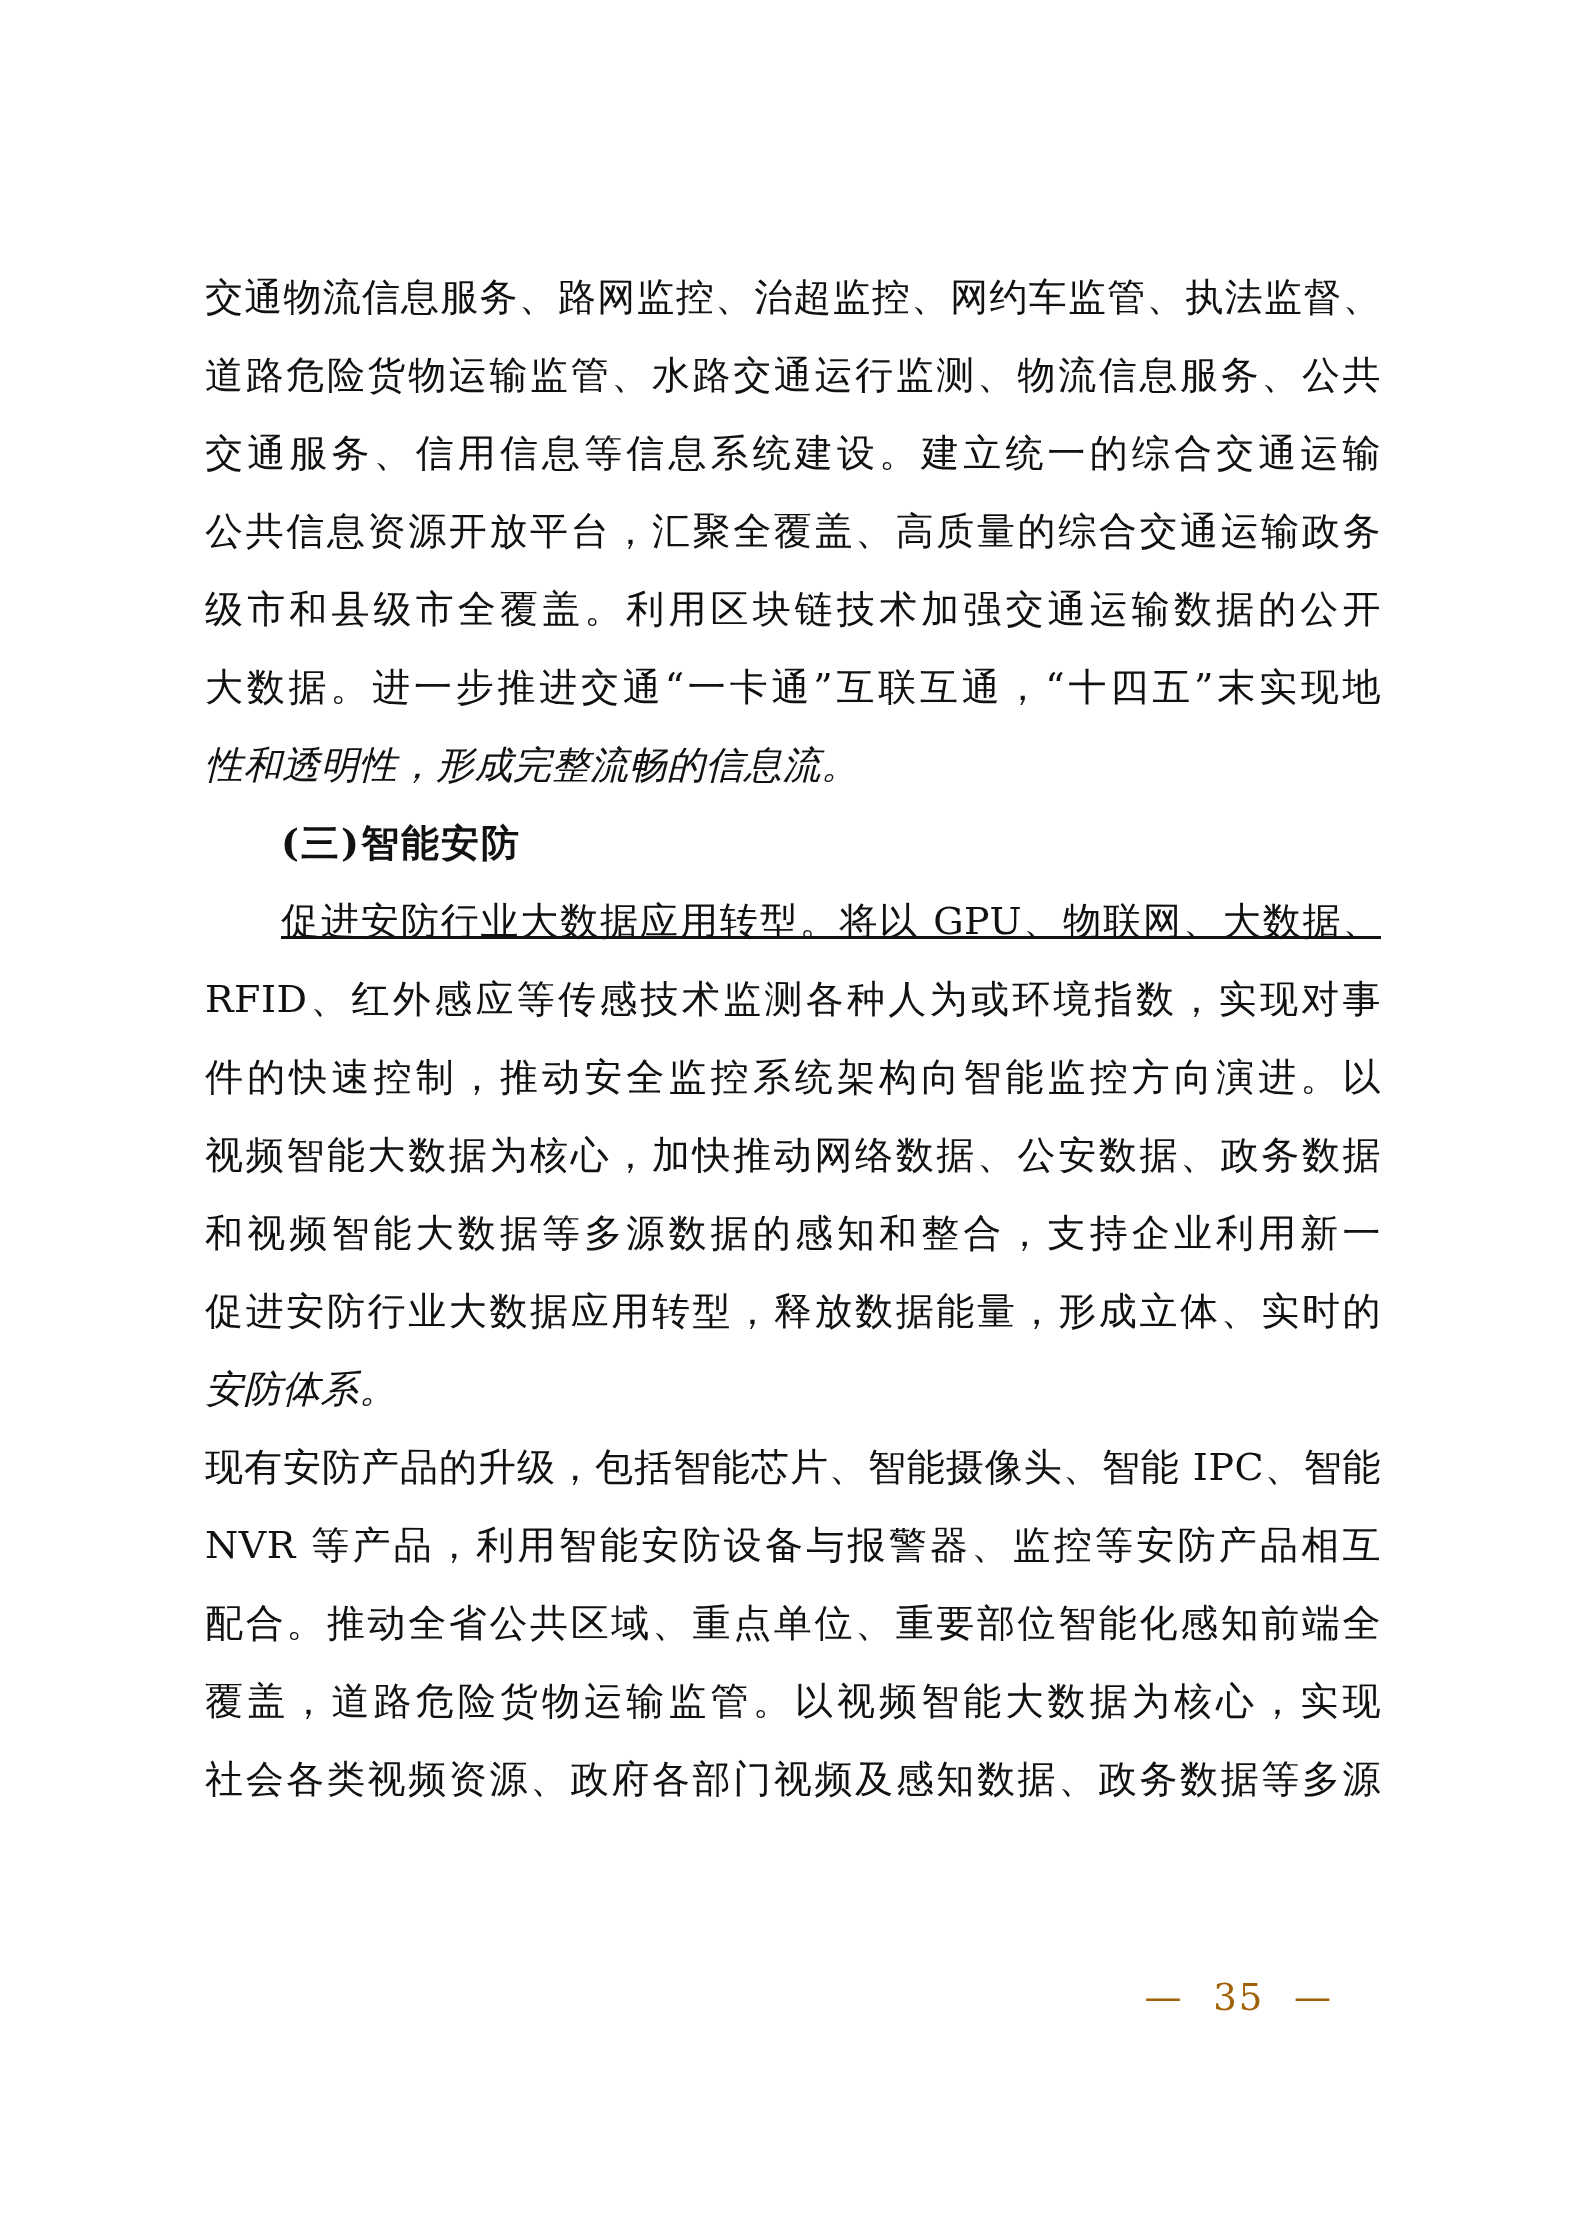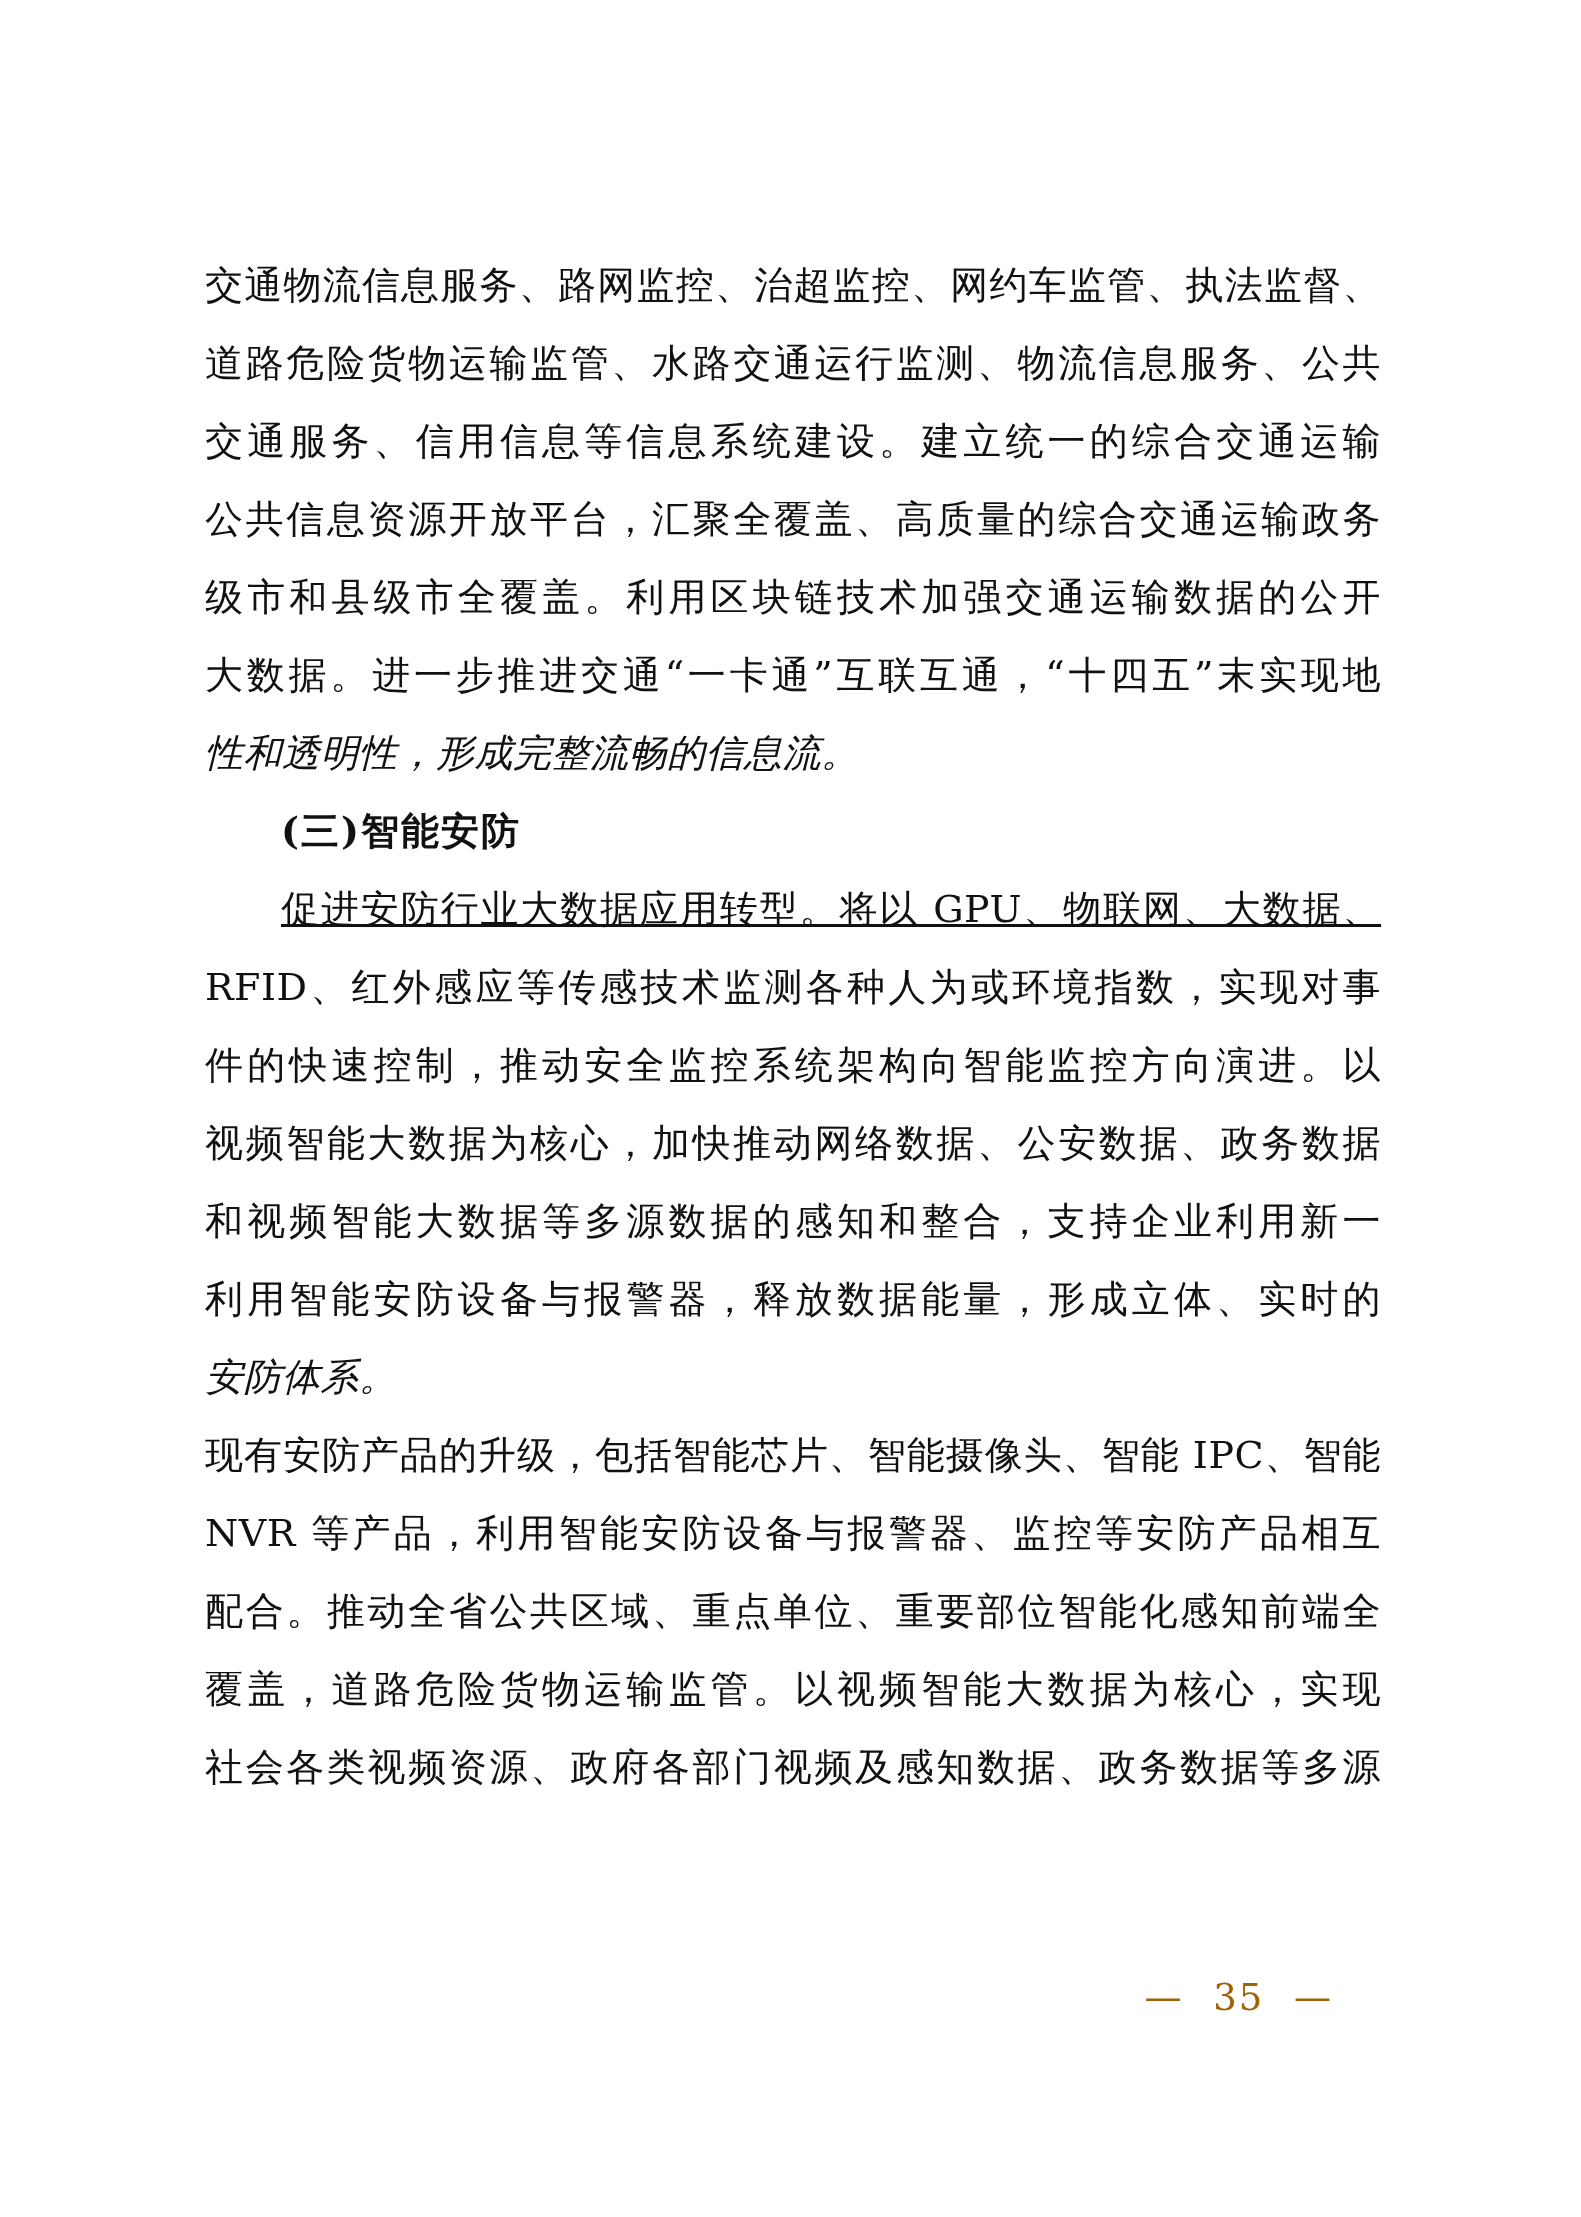--- a/index.html
+++ b/index.html
@@ -16,21 +16,21 @@
     overflow: hidden;
   }
   .page {
     position: absolute;
     inset: 0;
     background: #ffffff;
   }
   .text-block {
     position: absolute;
     left: 205px;
-    top: 246px;
+    top: 258px;
     width: 1176px;
   }
   .line {
     height: 78px;
     line-height: 78px;
     font-size: 38px;
     letter-spacing: 0.5px;
     white-space: normal;
     overflow: visible;
   }
@@ -81,21 +81,21 @@
     <div class="line j">公共信息资源开放平台，汇聚全覆盖、高质量的综合交通运输政务</div>
     <div class="line j">级市和县级市全覆盖。利用区块链技术加强交通运输数据的公开</div>
     <div class="line j">大数据。进一步推进交通“一卡通”互联互通，“十四五”末实现地</div>
     <div class="line l">性和透明性，形成完整流畅的信息流。</div>
     <div class="line heading">(三)智能安防</div>
     <div class="line j indent">促进安防行业大数据应用转型。将以 GPU、物联网、大数据、</div>
     <div class="line j">RFID、红外感应等传感技术监测各种人为或环境指数，实现对事</div>
     <div class="line j">件的快速控制，推动安全监控系统架构向智能监控方向演进。以</div>
     <div class="line j">视频智能大数据为核心，加快推动网络数据、公安数据、政务数据</div>
     <div class="line j">和视频智能大数据等多源数据的感知和整合，支持企业利用新一</div>
-    <div class="line j">利用智能安防设备与报警器，释放数据能量，形成立体、实时的</div>
+    <div class="line j">促进安防行业大数据应用转型，释放数据能量，形成立体、实时的</div>
     <div class="line l">安防体系。</div>
     <div class="line j">现有安防产品的升级，包括智能芯片、智能摄像头、智能 IPC、智能</div>
     <div class="line j">NVR 等产品，利用智能安防设备与报警器、监控等安防产品相互</div>
     <div class="line j">配合。推动全省公共区域、重点单位、重要部位智能化感知前端全</div>
     <div class="line j">覆盖，道路危险货物运输监管。以视频智能大数据为核心，实现</div>
     <div class="line j">社会各类视频资源、政府各部门视频及感知数据、政务数据等多源</div>
   </div>
 
   <div class="footer">— 35 —</div>
 

